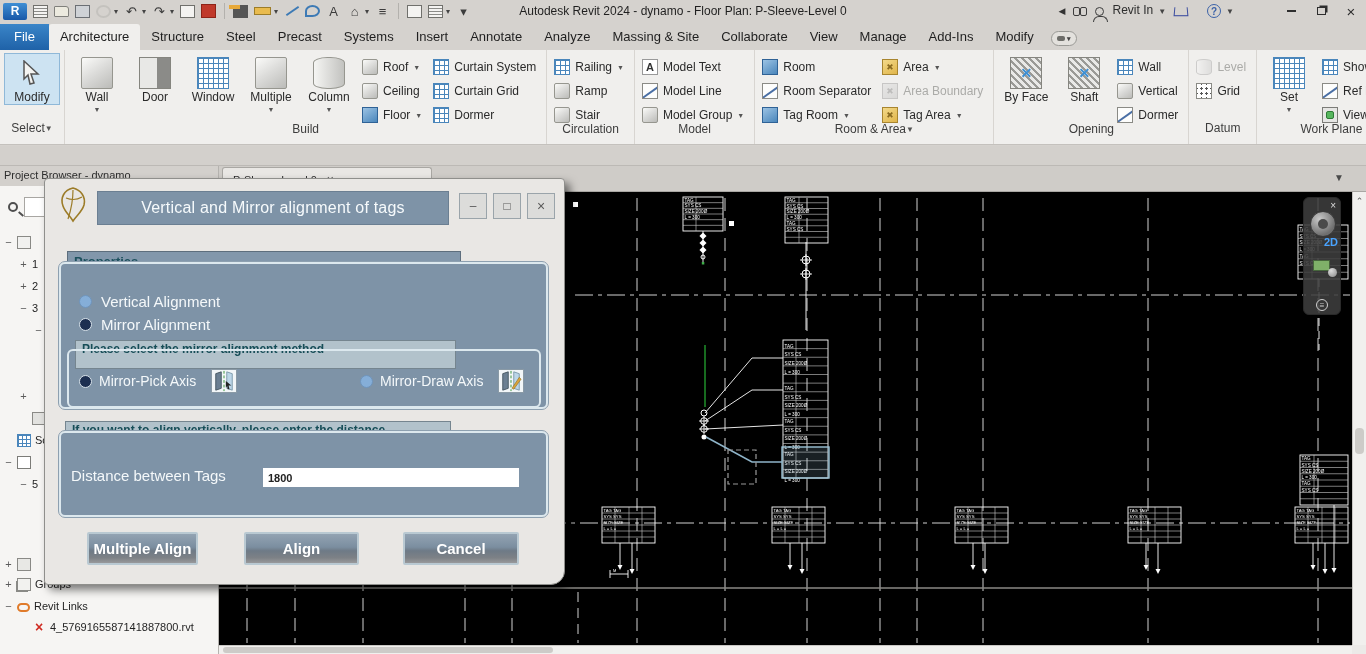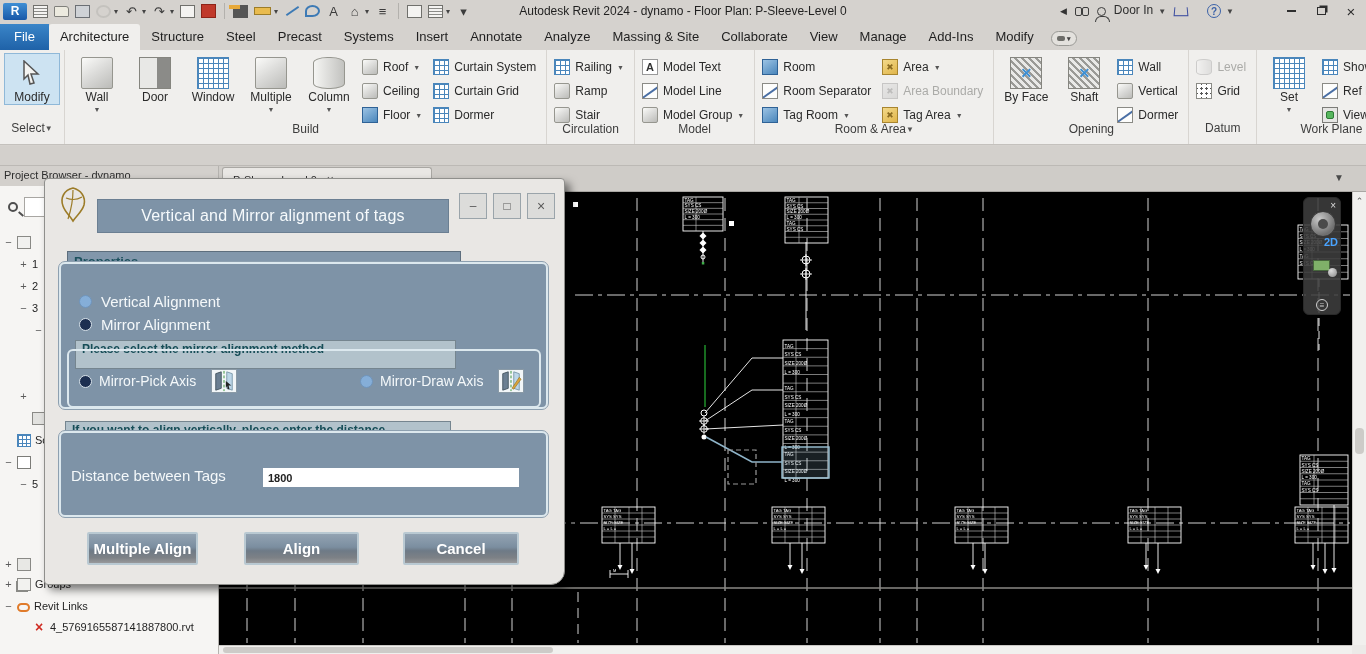--- a/index.html
+++ b/index.html
@@ -131,21 +131,21 @@
   #vscroll .chev { text-align:center; color:#555; font-size:9px; padding-top:4px; }
   #vscroll .thumb { position:absolute; left:2px; top:236px; width:9px; height:26px; background:#cdcbc8; border-radius:4px; }
   #hscroll { position:absolute; left:0; bottom:0; width:1133px; height:9px; background:#f1f0ee; border-top:1px solid #c9c7c4; z-index:15; }
   #hscroll .thumb { position:absolute; left:4px; top:1px; width:330px; height:6px; background:#cdcbc8; border-radius:3px; }
   #scorner { position:absolute; right:0; bottom:0; width:14px; height:9px; background:#eceae8; z-index:15; }
 
   
   #dialog { position:absolute; left:44px; top:178px; width:521px; height:407px; background:#e9e7e4;
     border:1px solid #8f8f8c; border-radius:4px 4px 14px 4px; box-shadow:5px 5px 9px rgba(0,0,0,.5); z-index:100; font-weight:300; }
   #dlg-title { position:absolute; left:52px; top:12px; width:352px; height:34px; background:#7e93a7; border:1px solid #6b7f92;
-    display:flex; align-items:center; justify-content:center; color:#f6fafc; font-size:16px; letter-spacing:.2px;margin-top:8px; }
+    display:flex; align-items:center; justify-content:center; color:#f6fafc; font-size:16px; letter-spacing:.2px; }
   #dlg-logo { position:absolute; left:12px; top:7px; width:32px; height:38px; }
   .dlg-winbtn { position:absolute; top:14px; width:28px; height:26px; background:#dcdcda; border:1px solid #9aa4aa;
     display:flex; align-items:center; justify-content:center; color:#5a5a5a; font-size:12px; }
   .grp-hdr { position:absolute; background:#8297ab; border:1px solid #5d6e7d; color:#1d515e; font-size:13px; font-weight:600; padding:2px 0 0 6px; }
   .grp-hdr.light { background:#b2c2cb; border:1px solid #75858f; color:#174e58; font-size:12px; font-weight:bold; padding-top:1px; }
   .grp-body { position:absolute; background:#7e93a7; border:2px solid #dce8ee; border-radius:6px; outline:1px solid #8da0b0; }
   .grp-frame { position:absolute; border:2px solid #dce8ee; border-radius:6px; }
   .radrow { position:absolute; display:flex; align-items:center; gap:9px; color:#f4f8fa; font-size:15px; }
   .radrow.small { font-size:14px; gap:7px; }
   .rad { width:13px; height:13px; border-radius:50%; flex:none; }
@@ -194,21 +194,21 @@
         <span class="qi ">▾</span>
       </div>
     <div id="win-title">Autodesk Revit 2024 - dynamo - Floor Plan: P-Sleeve-Level 0</div>
     <div class="tb-right">
       <span style="font-size:9px;color:#333">◀</span>
       <span class="binoc">
           <i></i>
           <i></i>
         </span>
       <span class="person"></span>
-      <span style="margin-top:-2px">Door In</span>
+      <span style="margin-top:-2px">Revit In</span>
       <span class="caret">▼</span>
       <span class="cart"></span>
       <span class="qat sep"></span>
       <span class="help">?</span>
       <span class="caret">▼</span>
       <span style="width:30px"></span>
       <span class="winbtn">
           <span class="minbar"></span>
         </span>
       <span class="winbtn">

